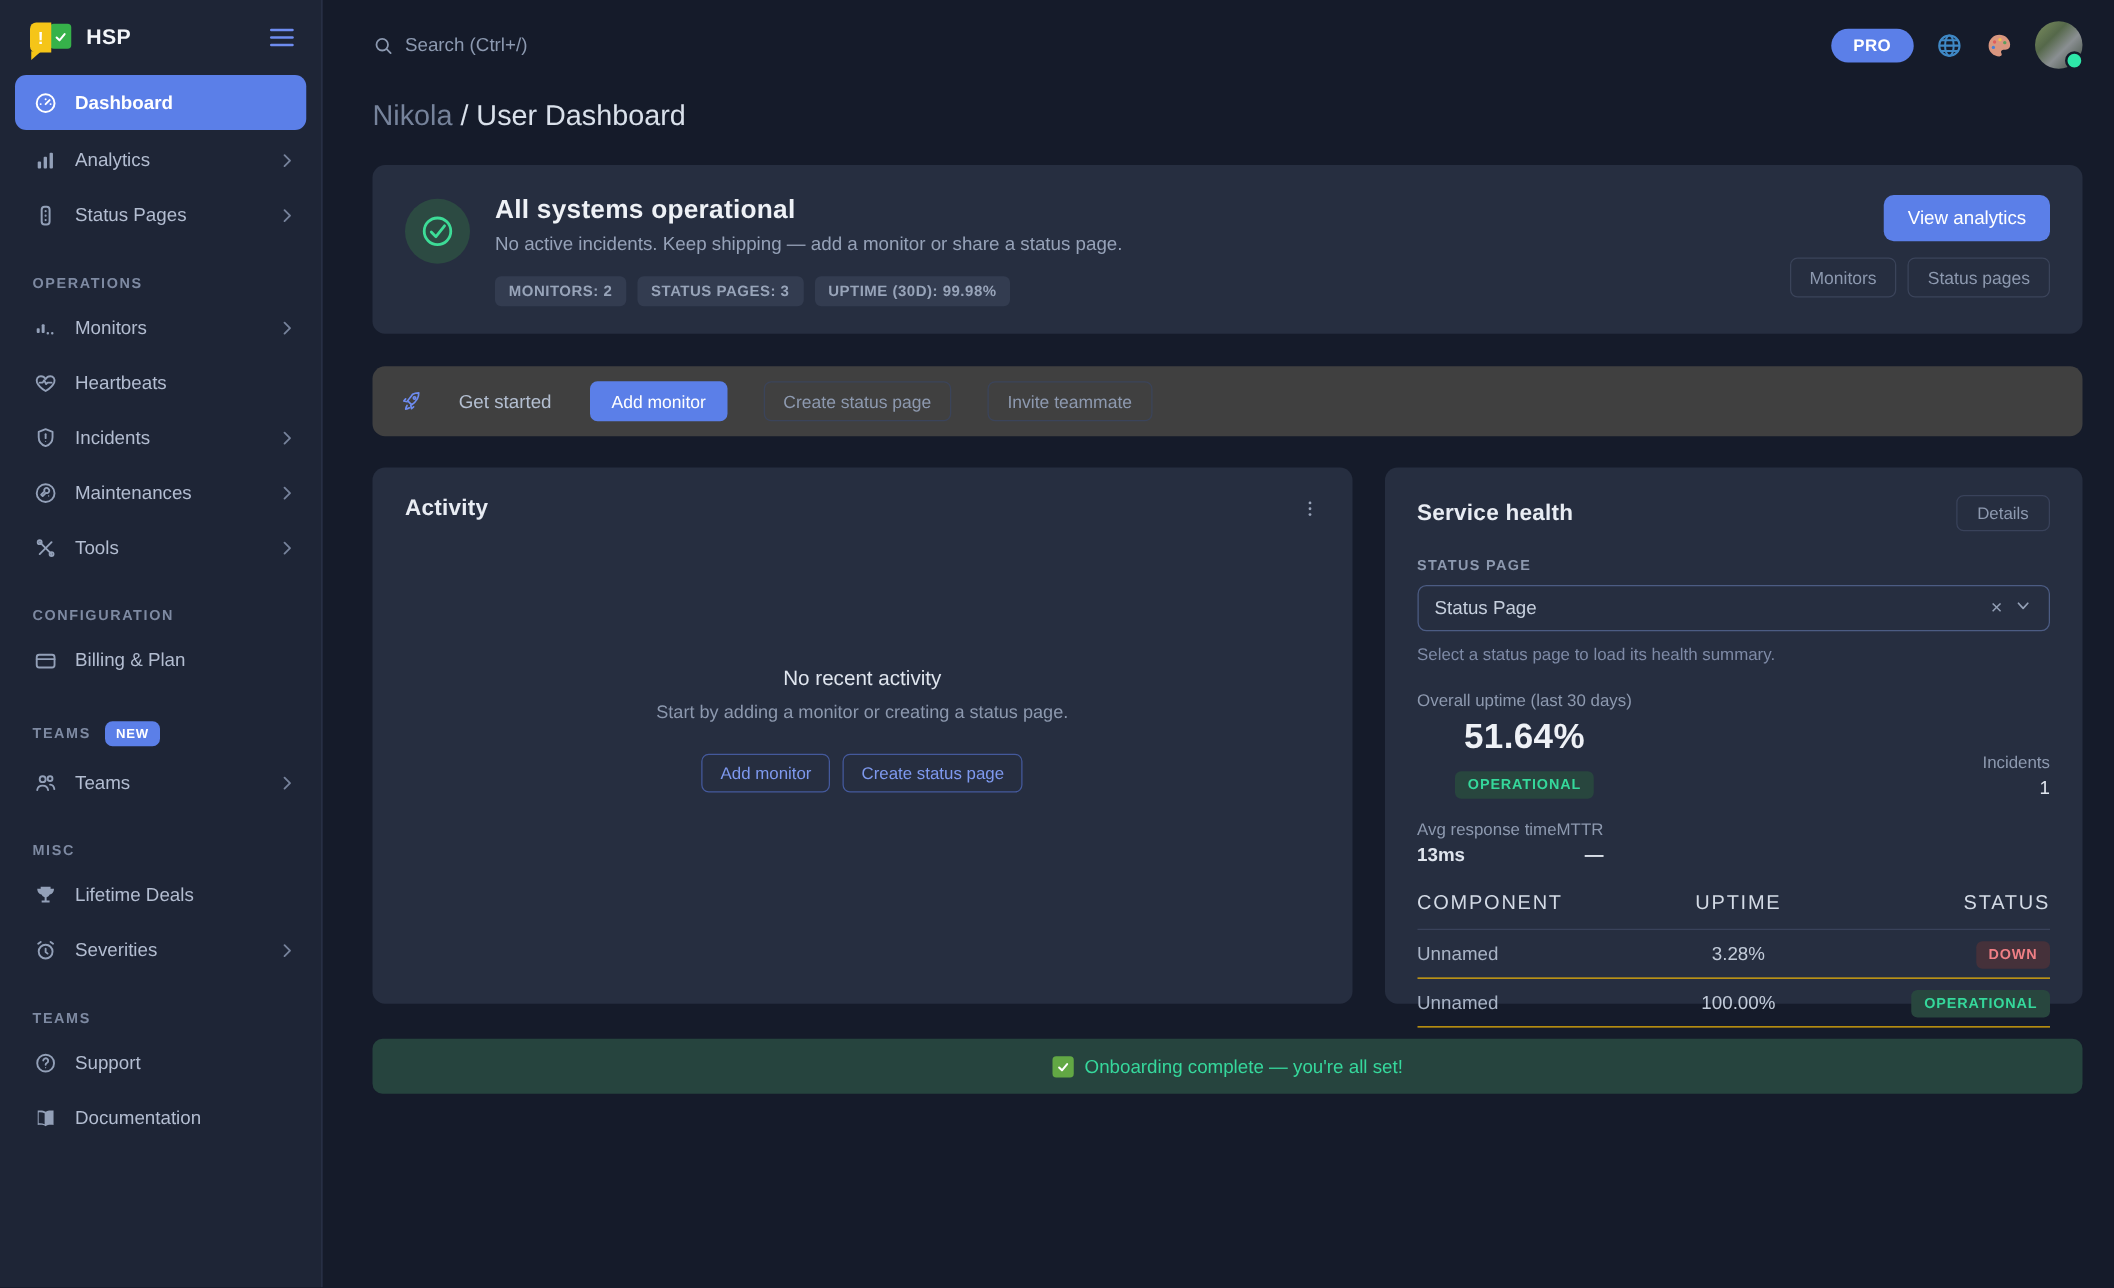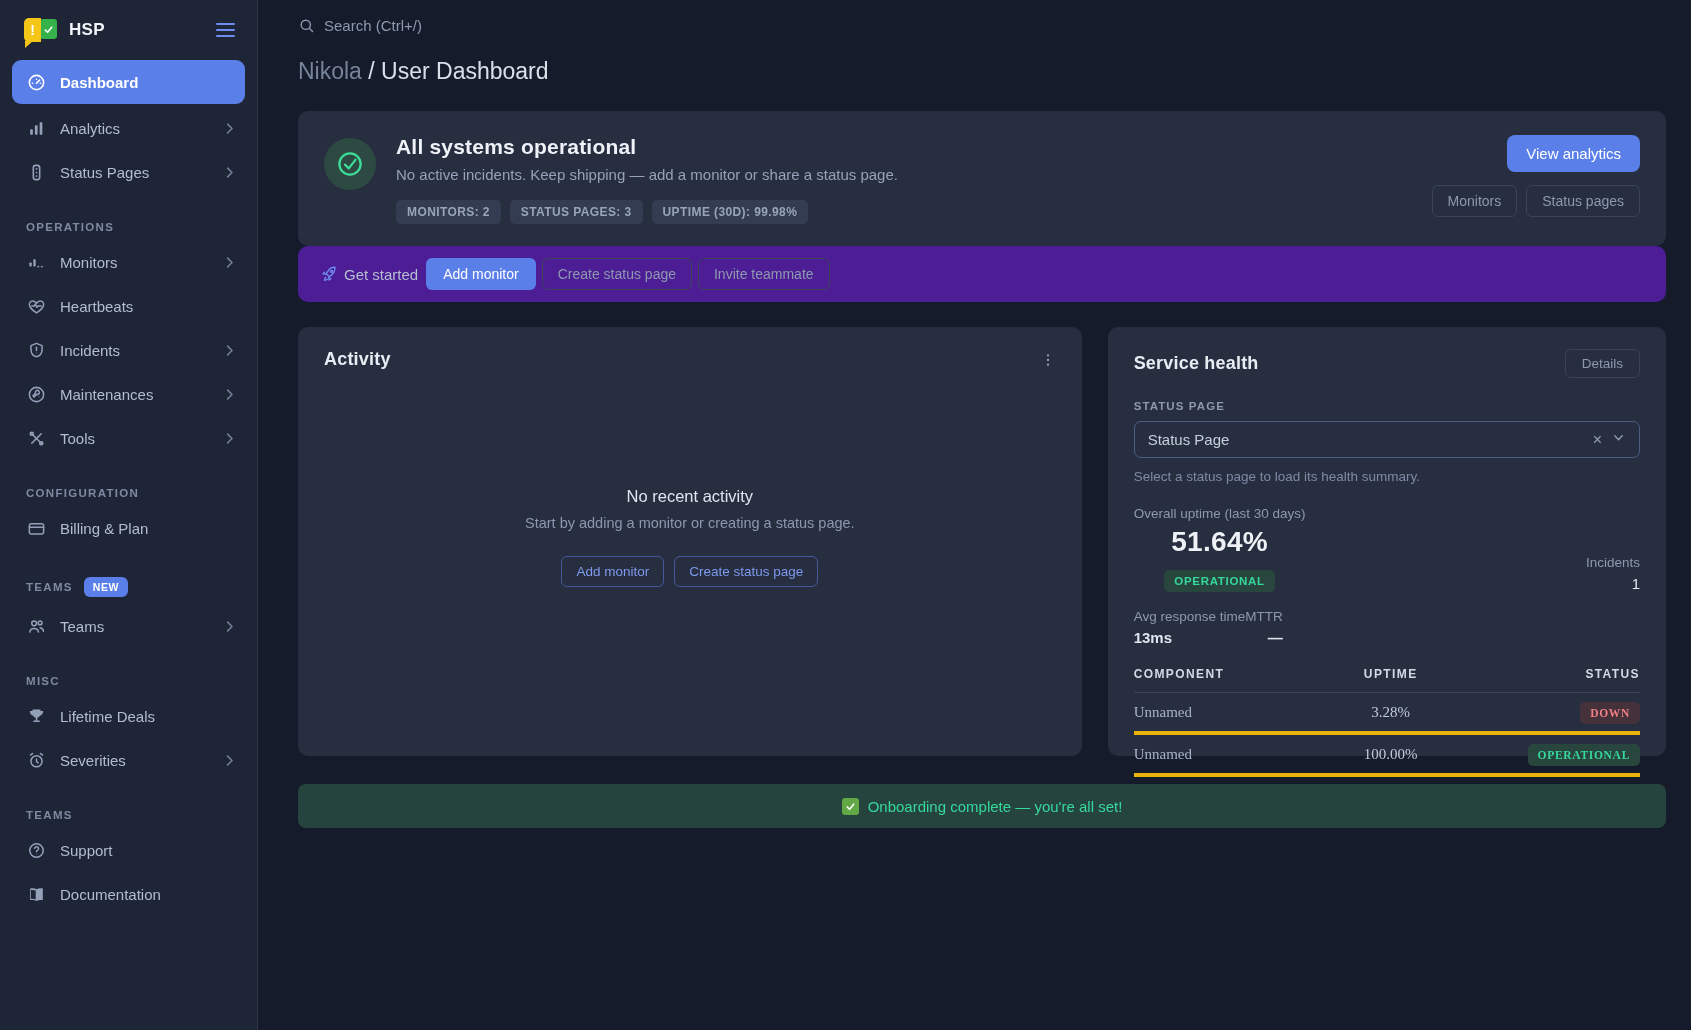--- a/index.html
+++ b/index.html
@@ -116,22 +116,22 @@
     padding:10px 19px; font-size:15px; font-family:inherit; cursor:pointer;
   }
   .btn-outline {
     background:transparent; color:#8d99af; border:1px solid #3b445a;
     border-radius:6px; padding:7px 15px; font-size:14px; font-family:inherit; cursor:pointer;
   }
   .hero-right-row { display:flex; gap:9px; }
 
   
   .strip {
-    background:#4c1d95; border-radius:10px;
-    padding:12px 22px; display:flex; align-items:center; gap:6px;
+    margin-top:26px; background:#404040; border-radius:10px;
+    padding:12px 22px; display:flex; align-items:center; gap:29px;
   }
   .rocket { width:18px; height:18px; color:#6e8cf0; }
   .rocket svg { width:100%; height:100%; }
   .strip-label { font-size:15px; color:#b4bfd1; margin-right:2px; }
   .btn-primary-sm {
     background:#5b7fe8; color:#fff; border:none; border-radius:6px;
     padding:8px 17px; font-size:14px; font-family:inherit; cursor:pointer;
   }
 
   
@@ -182,23 +182,23 @@
     padding:5px 10px; border-radius:5px; letter-spacing:.7px;
   }
   .stat-right { text-align:right; }
   .stat-value { margin-top:5px; font-size:15px; color:#dfe5ee; }
   .stat-value.bold { font-weight:700; }
   .stat-row2 { display:flex; margin-top:17px; }
 
   .ctable { margin-top:21px; }
   .trow { display:grid; grid-template-columns:1.15fr 1fr 1.1fr; align-items:center; }
   .thead { padding-bottom:11px; border-bottom:1px solid #39425a; }
-  .th { font-size:12px; font-weight:700; letter-spacing:1.4px; color:#d3dae5; }
+  .th { font-size:16px; font-weight:400; letter-spacing:1.4px; color:#d3dae5; }
   .th.c { text-align:center; } .th.r { text-align:right; }
-  .tbody-row { padding:10px 0; border-bottom:4px solid #eab308;font-family:Liberation Serif, serif; }
+  .tbody-row { padding:10px 0; border-bottom:1px solid #eab308; }
   .td-name { font-size:15px; color:#a9b4c6; }
   .td-uptime { font-size:15px; color:#c2cbd9; text-align:center; }
   .td-status { text-align:right; }
 
   
   .banner {
     margin-top:28px; background:#26443e; border-radius:8px; height:44px;
     display:flex; align-items:center; justify-content:center; gap:9px;
     color:#36d89c; font-size:15px;
   }
@@ -439,20 +439,40 @@
 
   <div class="main">
 
     <div class="topbar">
       <div class="searchbox">
         <svg viewBox="0 0 24 24" fill="none" stroke="currentColor" stroke-width="2" stroke-linecap="round">
             <circle cx="11" cy="11" r="6.5"></circle>
             <line x1="16" y1="16" x2="20.5" y2="20.5"></line>
           </svg>
         <input type="text" placeholder="Search (Ctrl+/)" style="">
+      </div>
+      <div class="topbar-right">
+        <span class="pro-pill">PRO</span>
+        <span class="globe">
+          <svg viewBox="0 0 24 24" fill="none" stroke="currentColor" stroke-width="1.7">
+              <circle cx="12" cy="12" r="8.5"></circle>
+              <ellipse cx="12" cy="12" rx="3.6" ry="8.5"></ellipse>
+              <path d="M3.5 12h17M4.6 7.5h14.8M4.6 16.5h14.8"></path>
+            </svg>
+        </span>
+        <span class="palette">
+          <svg viewBox="0 0 24 24">
+              <path fill="#d9967f" d="M12 3a9 9 0 1 0 0 18c1.4 0 2-.8 2-1.7 0-.8-.6-1.2-.6-2 0-1 .8-1.8 2-1.8H17A4.5 4.5 0 0 0 21 11c-.4-4.6-4.3-8-9-8z"></path>
+              <circle cx="8" cy="9" r="1.4" fill="#e05d5d"></circle>
+              <circle cx="12.5" cy="7" r="1.4" fill="#f2c14e"></circle>
+              <circle cx="16.5" cy="9.5" r="1.4" fill="#5a9e5d"></circle>
+              <circle cx="7" cy="13.5" r="1.4" fill="#4a7fd4"></circle>
+            </svg>
+        </span>
+        <span class="avatar"></span>
       </div>
     </div>
 
     <div class="content">
 
       <div class="breadcrumb">
         <span class="muted">Nikola</span>
         <span> <span>/</span> </span>
         <span>User Dashboard</span>
       </div>

